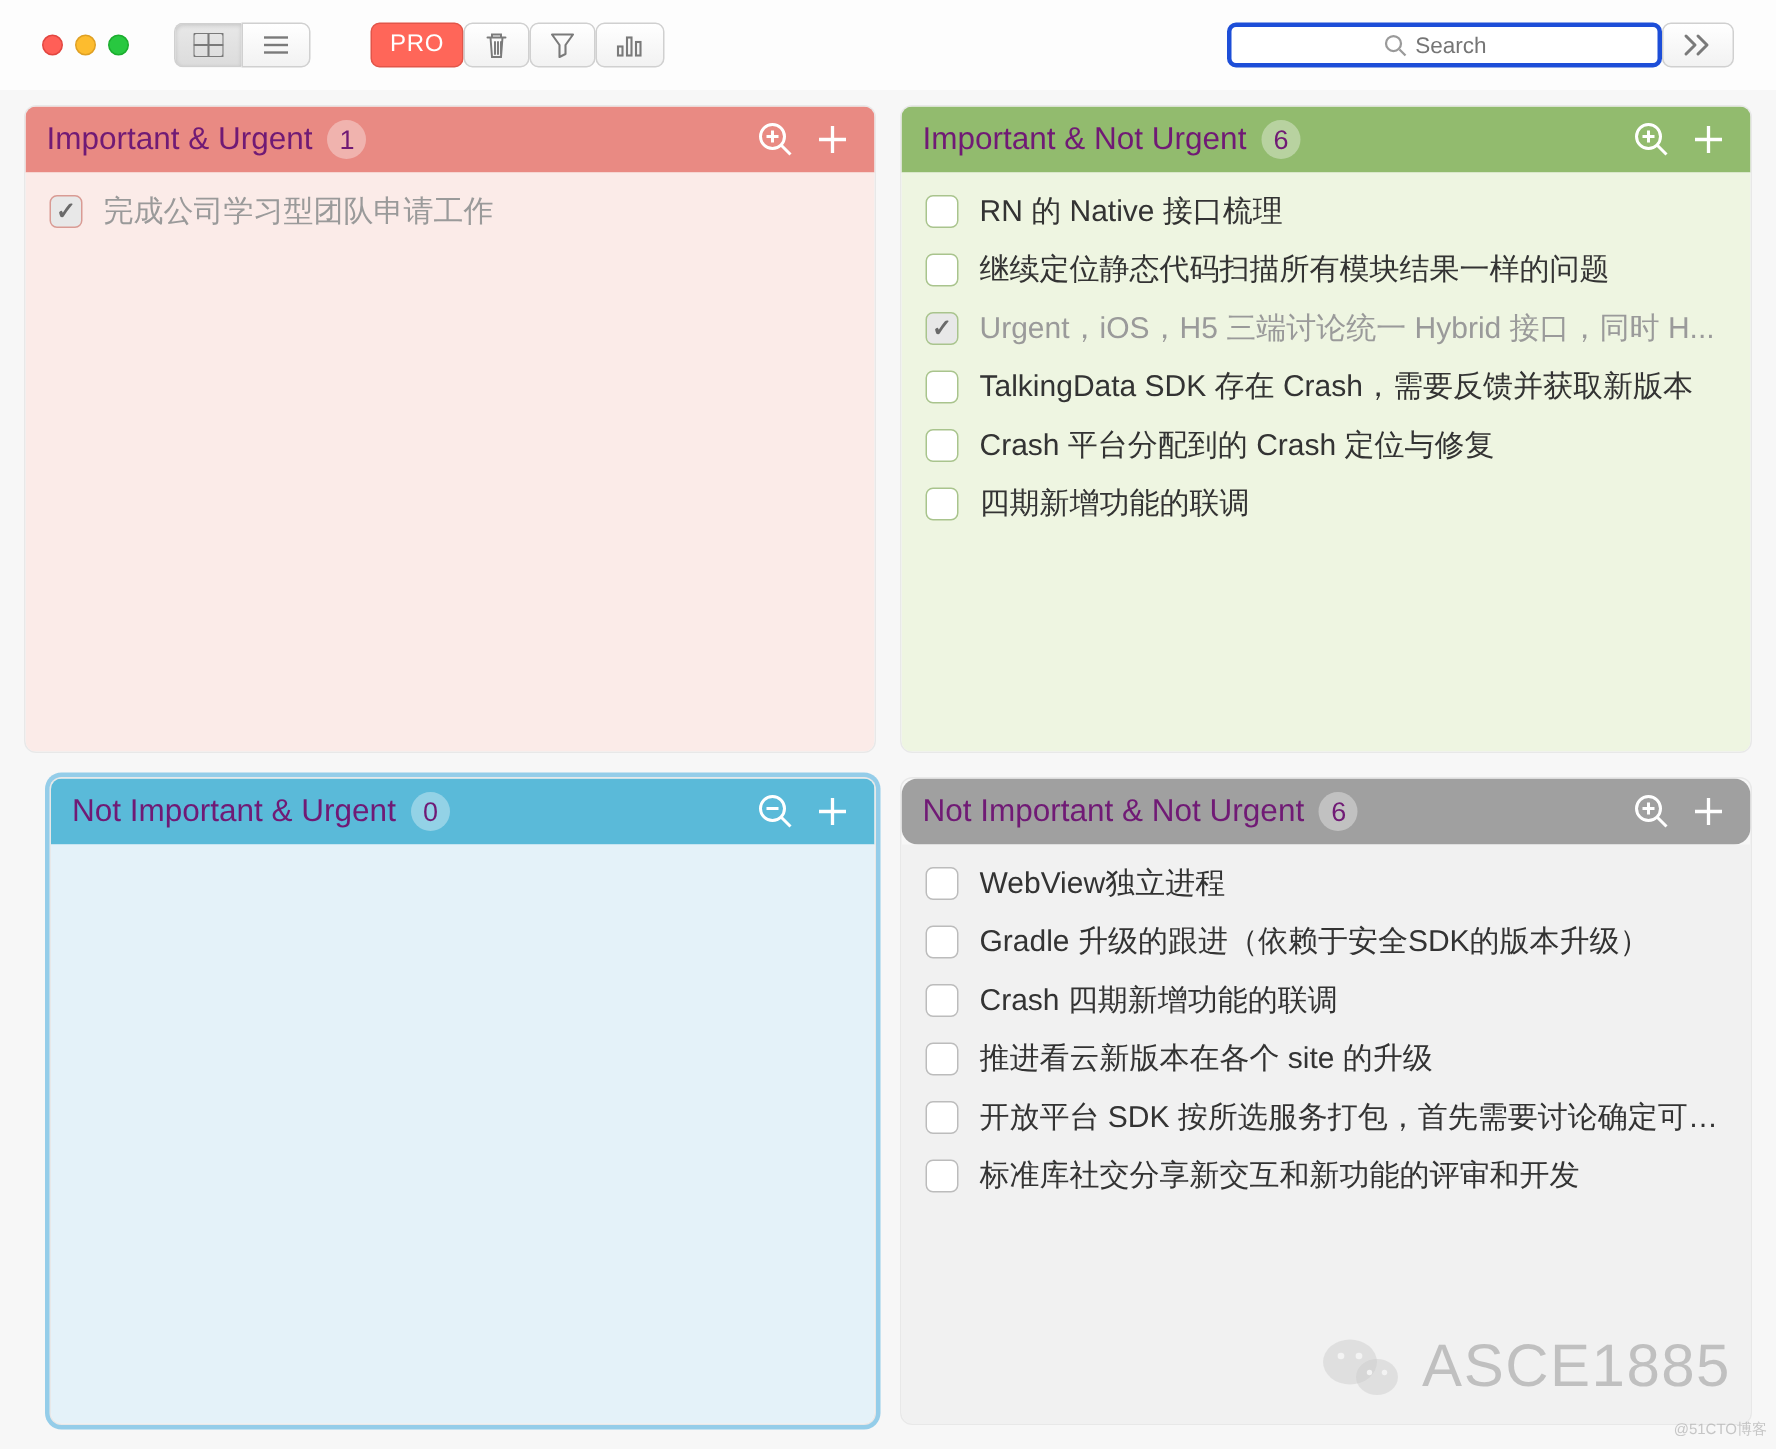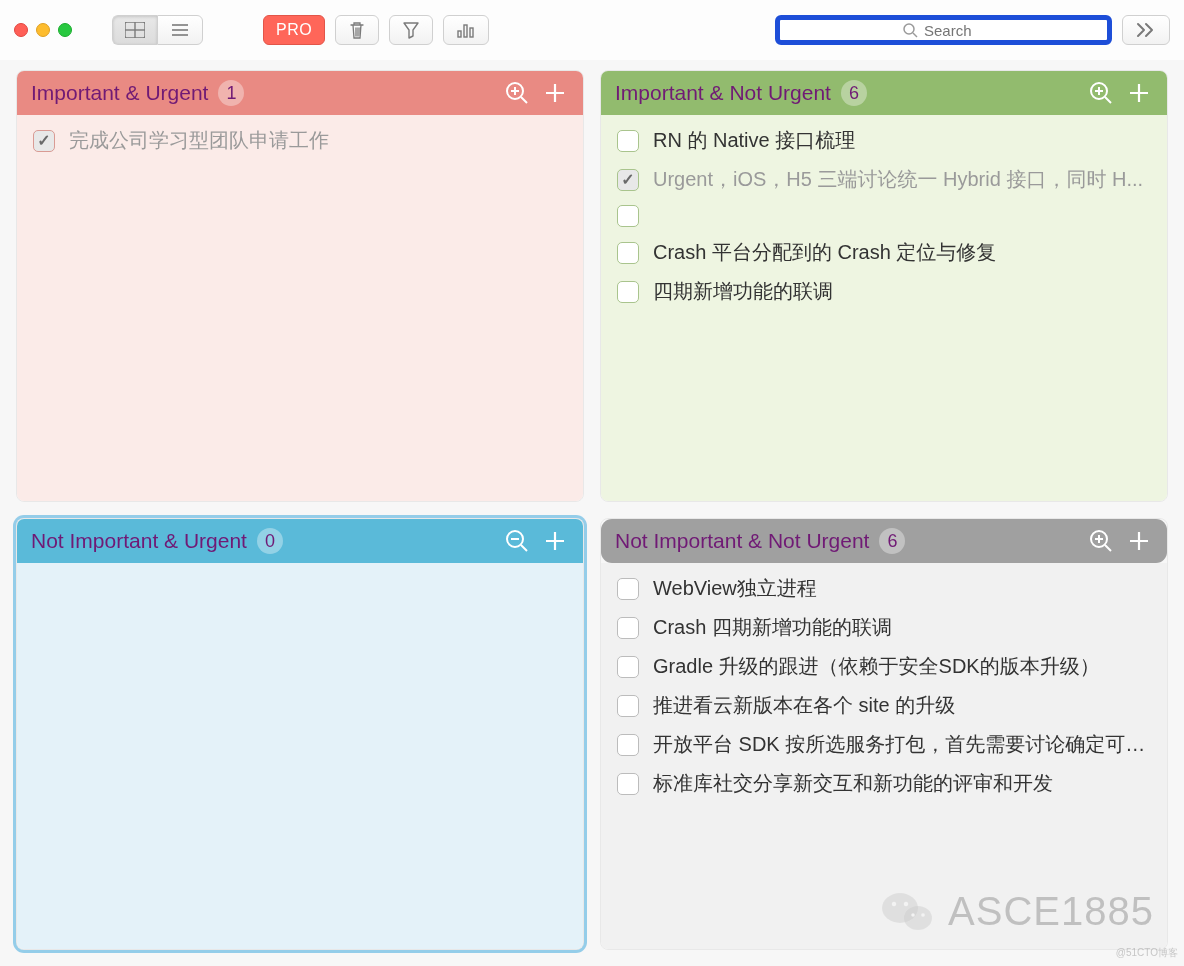--- a/index.html
+++ b/index.html
@@ -10,22 +10,21 @@
     height: 966px;
     overflow: hidden;
     position: relative;
   }
 
   
   .toolbar {
     height: 60px;
     display: flex;
     align-items: center;
-    padding: 0 14px;
-    gap: 10px;
+    padding: 0 28px;
     background: #fdfdfd;
   }
   .traffic-lights { display: flex; gap: 8px; margin-right: 30px; }
   .tl { width: 14px; height: 14px; border-radius: 50%; }
   .tl.red { background: #ff5f57; border: 1px solid #e24640; }
   .tl.yellow { background: #fdbc2e; border: 1px solid #dfa023; }
   .tl.green { background: #28c840; border: 1px solid #1bad2e; }
 
   .tb-btn {
     height: 30px;
@@ -53,23 +52,23 @@
     background: #ff6659;
     border: 1px solid #e25549;
     color: #fff;
     font-weight: 500;
     letter-spacing: .5px;
   }
 
   .spacer { flex: 1; }
 
   .search-box {
-    width: 337px;
+    width: 290px;
     height: 30px;
-    border: 5px solid #1d4ed8;
+    border: 3px solid #1d4ed8;
     border-radius: 6px;
     display: flex;
     align-items: center;
     justify-content: center;
     gap: 6px;
     color: #8a8a8a;
     background: #fff;
     font-size: 15px;
   }
   .search-box input {
@@ -86,21 +85,21 @@
     padding: 10px 16px 16px 16px;
     height: calc(100% - 60px);
   }
   .quad {
     border-radius: 8px;
     display: flex;
     flex-direction: column;
     overflow: hidden;
     border: 1px solid rgba(0,0,0,.06);
   }
-  .quad.selected { box-shadow: 0 0 0 3px rgba(106,186,226,.7); }
+  .quad.selected { box-shadow: 0 0 0 3px rgba(106,186,226,.7); margin-left: 17px; }
 
   .quad-header {
     height: 44px;
     display: flex;
     align-items: center;
     padding: 0 14px;
     color: #701a75;
     font-size: 21px;
     font-weight: 400;
     gap: 10px;
@@ -315,26 +314,31 @@
             <line x1="12" y1="3" x2="12" y2="21" stroke="white" stroke-width="2.2"></line>
             <line x1="3" y1="12" x2="21" y2="12" stroke="white" stroke-width="2.2"></line>
           </svg>
         </span>
       </div>
       <div class="quad-body">
         <div class="task-row">
           <span class="checkbox"></span>
           <span class="task-text">RN 的 Native 接口梳理</span>
         </div>
+        <div class="task-row">
+          <span class="checkbox"></span>
+          <span class="task-text">继续定位静态代码扫描所有模块结果一样的问题</span>
+        </div>
         <div class="task-row done">
           <span class="checkbox checked"></span>
           <span class="task-text">Urgent，iOS，H5 三端讨论统一 Hybrid 接口，同时 H...</span>
         </div>
         <div class="task-row">
           <span class="checkbox"></span>
+          <span class="task-text">TalkingData SDK 存在 Crash，需要反馈并获取新版本</span>
         </div>
         <div class="task-row">
           <span class="checkbox"></span>
           <span class="task-text">Crash 平台分配到的 Crash 定位与修复</span>
         </div>
         <div class="task-row">
           <span class="checkbox"></span>
           <span class="task-text">四期新增功能的联调</span>
         </div>
       </div>
@@ -380,25 +384,25 @@
           </svg>
         </span>
       </div>
       <div class="quad-body">
         <div class="task-row">
           <span class="checkbox"></span>
           <span class="task-text">WebView独立进程</span>
         </div>
         <div class="task-row">
           <span class="checkbox"></span>
+          <span class="task-text">Gradle 升级的跟进（依赖于安全SDK的版本升级）</span>
+        </div>
+        <div class="task-row">
+          <span class="checkbox"></span>
           <span class="task-text">Crash 四期新增功能的联调</span>
-        </div>
-        <div class="task-row">
-          <span class="checkbox"></span>
-          <span class="task-text">Gradle 升级的跟进（依赖于安全SDK的版本升级）</span>
         </div>
         <div class="task-row">
           <span class="checkbox"></span>
           <span class="task-text">推进看云新版本在各个 site 的升级</span>
         </div>
         <div class="task-row">
           <span class="checkbox"></span>
           <span class="task-text">开放平台 SDK 按所选服务打包，首先需要讨论确定可以...</span>
         </div>
         <div class="task-row">

